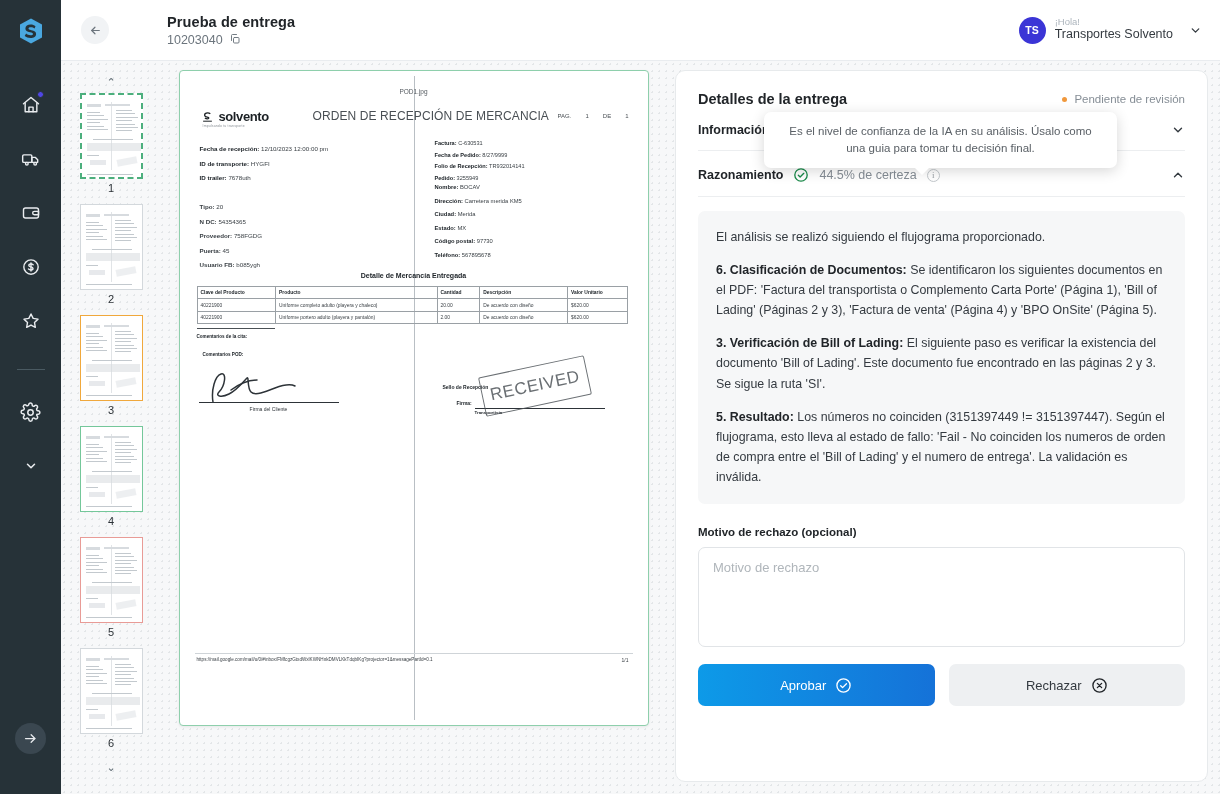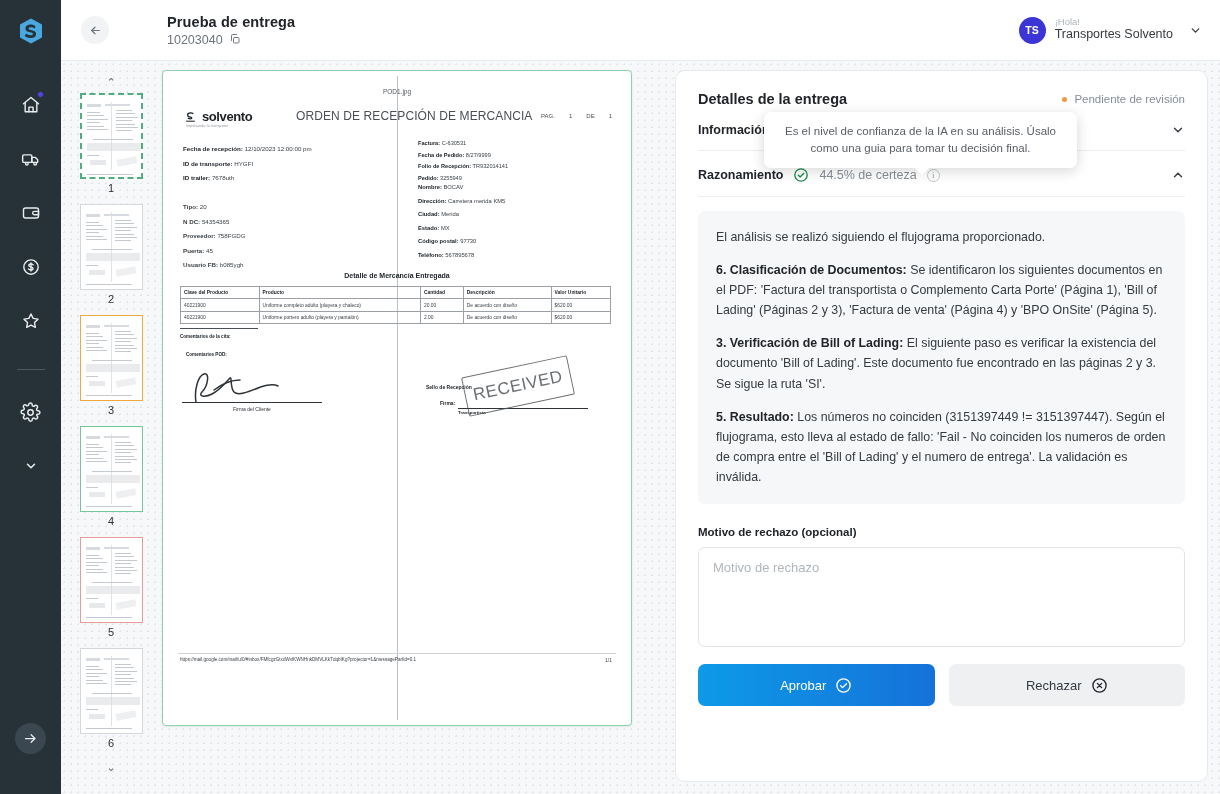--- a/index.html
+++ b/index.html
@@ -102,21 +102,21 @@
   .thumb-card.out-amber { border: 1.5px solid #f0a83c; }
   .thumb-card.out-green { border: 1.5px solid #74c79a; }
   .thumb-card.out-red   { border: 1.5px solid #e89b96; }
   .thumb-num { font-size: 11px; color: #2b3136; font-weight: 500; margin: 3px 0 8px; }
   .thumb-inner { position: absolute; inset: 3px; }
   .tl { position: absolute; background: #c3c9ce; height: 1px; }
   .tblock { position: absolute; background: #d7dbdf; }
   .tdiv { position: absolute; left: 50%; top: 4px; bottom: 4px; width: 1px; background: #e1e4e7; }
 
   
-  .viewer-wrap { flex: 1; display: flex; min-width: 0; padding-top: 0; }
+  .viewer-wrap { flex: 1; display: flex; justify-content: center; min-width: 0; padding-top: 0; }
   .viewer {
     width: 470px; height: 656px;
     background: #fff;
     border: 1.5px solid #8ecfac;
     border-radius: 4px;
     box-shadow: 0 1px 3px rgba(0,0,0,.07);
     padding: 5px;
     position: relative;
   }
   .doc {
@@ -201,21 +201,21 @@
   .info-i {
     width: 13px; height: 13px; border-radius: 50%;
     border: 1px solid #c3c8cc; color: #9aa0a5;
     font-size: 9px; display: flex; align-items: center; justify-content: center;
     font-family: "Liberation Serif", serif; cursor: pointer;
   }
 
   .tooltip {
     position: absolute;
     left: 88px; top: 41px;
-    width: 313px;
+    width: 353px;
     background: #fff;
     border-radius: 7px;
     box-shadow: 0 3px 14px rgba(0,0,0,.16);
     padding: 11px 16px 12px;
     font-size: 11.5px; color: #5a6066; line-height: 1.45;
     text-align: center;
     z-index: 30;
   }
   .tooltip:after {
     content: ""; position: absolute; left: 150px; bottom: -7px;

